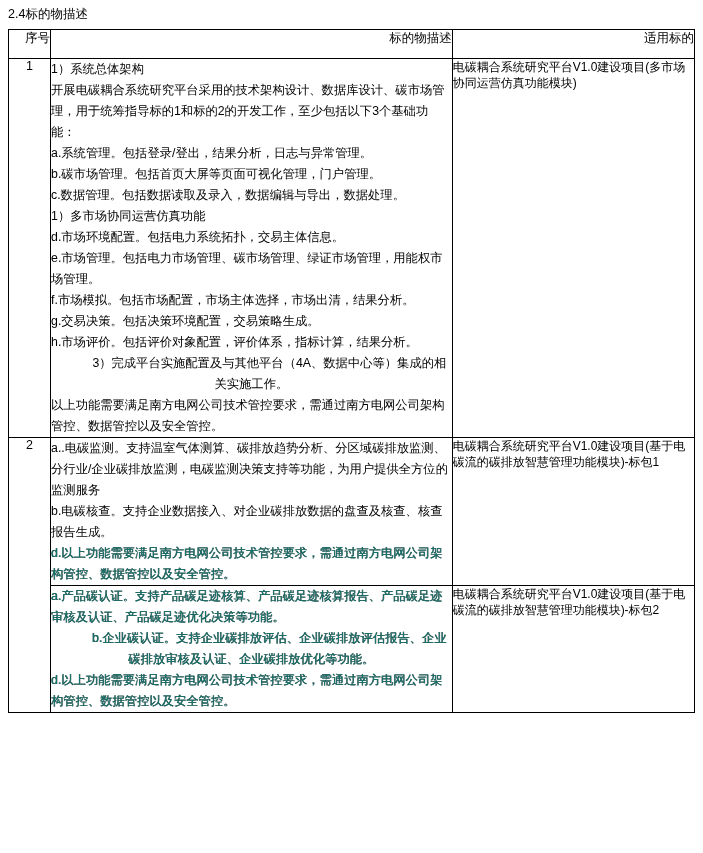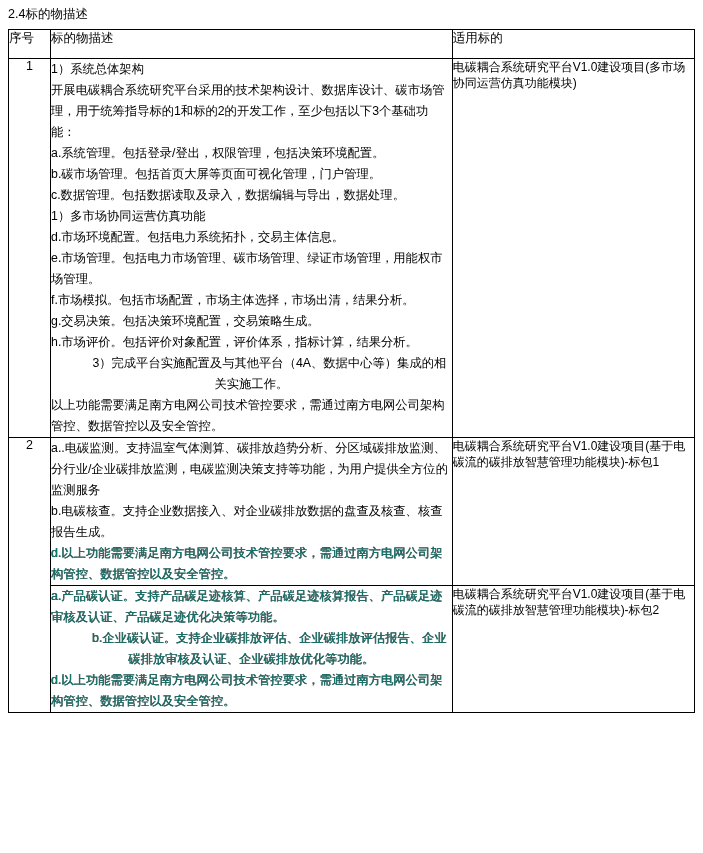--- a/index.html
+++ b/index.html
@@ -33,21 +33,21 @@
     margin-left: 8px;
     table-layout: fixed;
   }
   table.doc-table th,
   table.doc-table td {
     border: 1px solid #000000;
     vertical-align: top;
     padding: 0;
   }
   thead th {
-    text-align: left;
+    text-align: right;
     font-weight: normal;
     font-size: 12.5px;
     height: 28px;
     vertical-align: middle;
     padding: 2px 0;
   }
   .col-no { width: 42px; }
   .col-desc { width: 401px; }
   .col-target { width: 242px; }
 
@@ -97,21 +97,21 @@
         <th>适用标的</th>
       </tr>
     </thead>
     <tbody>
 
       <tr>
         <td class="cell-no">1</td>
         <td class="cell-desc">
           <p class="p">1）系统总体架构</p>
           <p class="p">开展电碳耦合系统研究平台采用的技术架构设计、数据库设计、碳市场管理，用于统筹指导标的1和标的2的开发工作，至少包括以下3个基础功能：</p>
-          <p class="p">a.系统管理。包括登录/登出，权限管理，包括决策环境配置。</p>
+          <p class="p">a.系统管理。包括登录/登出，结果分析，日志与异常管理。</p>
           <p class="p">b.碳市场管理。包括首页大屏等页面可视化管理，门户管理。</p>
           <p class="p">c.数据管理。包括数据读取及录入，数据编辑与导出，数据处理。</p>
           <p class="p">1）多市场协同运营仿真功能</p>
           <p class="p">d.市场环境配置。包括电力系统拓扑，交易主体信息。</p>
           <p class="p">e.市场管理。包括电力市场管理、碳市场管理、绿证市场管理，用能权市场管理。</p>
           <p class="p">f.市场模拟。包括市场配置，市场主体选择，市场出清，结果分析。</p>
           <p class="p">g.交易决策。包括决策环境配置，交易策略生成。</p>
           <p class="p">h.市场评价。包括评价对象配置，评价体系，指标计算，结果分析。</p>
           <p class="p indent2">3）完成平台实施配置及与其他平台（4A、数据中心等）集成的相关实施工作。</p>
           <p class="p">以上功能需要满足南方电网公司技术管控要求，需通过南方电网公司架构管控、数据管控以及安全管控。</p>

